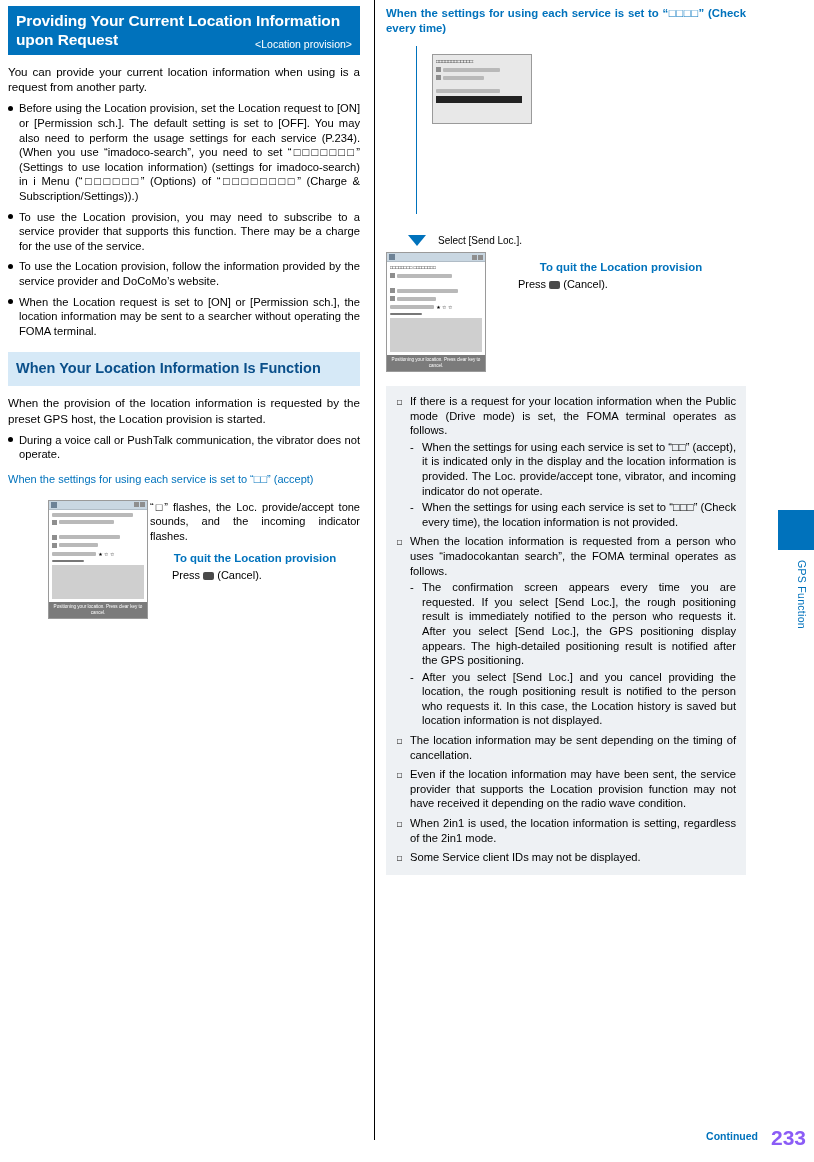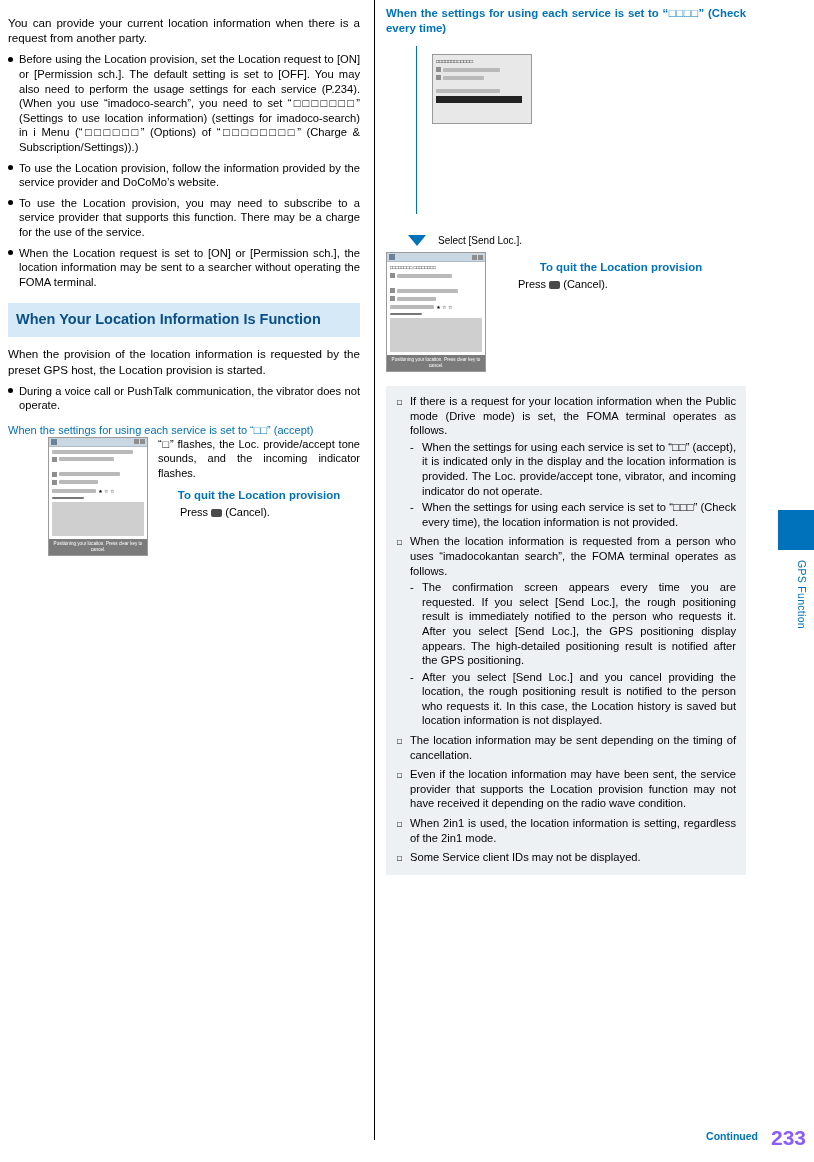--- a/index.html
+++ b/index.html
@@ -335,41 +335,45 @@
 </style>
 </head>
 <body>
 
 <div class="page">
 
   <div class="col-divider"></div>
 
   <div class="col-left">
 
-
-    <p class="body">You can provide your current location information when there is a request from another party.</p>
+    <div class="title-bar">
+      <div class="title-text">Providing Your Current Location Information upon Request</div>
+      <div class="title-sub">&lt;Location provision&gt;</div>
+    </div>
+
+    <p class="body">You can provide your current location information when using is a request from another party.</p>
 
     <ul class="bullets">
       <li><span class="dot"></span><span>Before using the Location provision, set the Location request to [ON] or [Permission sch.]. The default setting is set to [OFF]. You may also need to perform the usage settings for each service (P.234). (When you use “imadoco-search”, you need to set “□□□□□□□” (Settings to use location information) (settings for imadoco-search) in i Menu (“□□□□□□” (Options) of “□□□□□□□□” (Charge &amp; Subscription/Settings)).)</span></li>
+      <li><span class="dot"></span><span>To use the Location provision, you may need to subscribe to a service provider that supports this function. There may be a charge for the use of the service.</span></li>
       <li><span class="dot"></span><span>To use the Location provision, follow the information provided by the service provider and DoCoMo’s website.</span></li>
-      <li><span class="dot"></span><span>To use the Location provision, you may need to subscribe to a service provider that supports this function. There may be a charge for the use of the service.</span></li>
       <li><span class="dot"></span><span>When the Location request is set to [ON] or [Permission sch.], the location information may be sent to a searcher without operating the FOMA terminal.</span></li>
     </ul>
 
     <div class="sub-header">When Your Location Information Is Function</div>
 
     <p class="body">When the provision of the location information is requested by the preset GPS host, the Location provision is started.</p>
 
     <ul class="bullets">
       <li><span class="dot"></span><span>During a voice call or PushTalk communication, the vibrator does not operate.</span></li>
     </ul>
 
     <div class="blue-caption">When the settings for using each service is set to “□□” (accept)</div>
 
-    <div style="display:flex; gap:10px; margin-top:0;padding-left:40px;">
+    <div style="display:flex; gap:2px; margin-top:14px;padding-left:40px;">
 
       <div class="phone">
         <div class="statusbar">
           <span class="sb-ico"></span>
           <span class="sb-right">
             <span class="sq"></span>
             <span class="sq"></span>
           </span>
         </div>
         <div class="screen-body">

